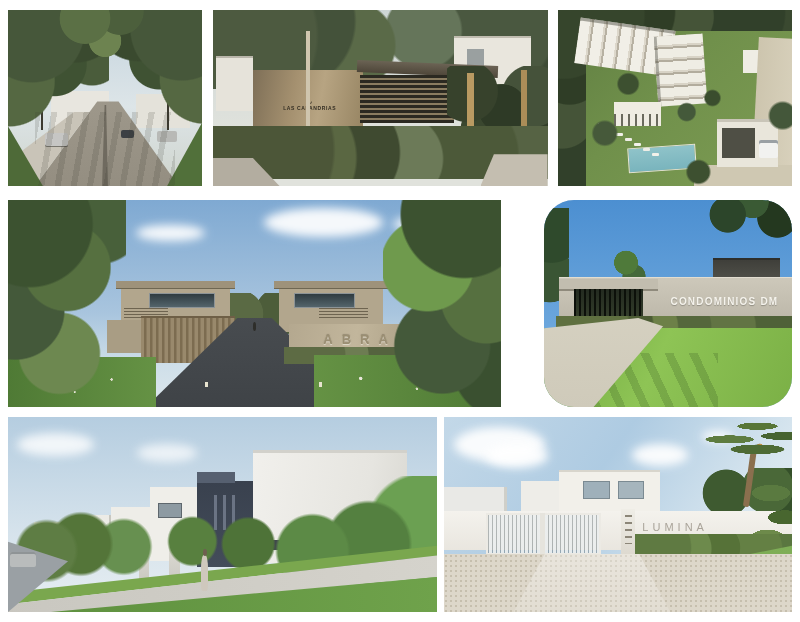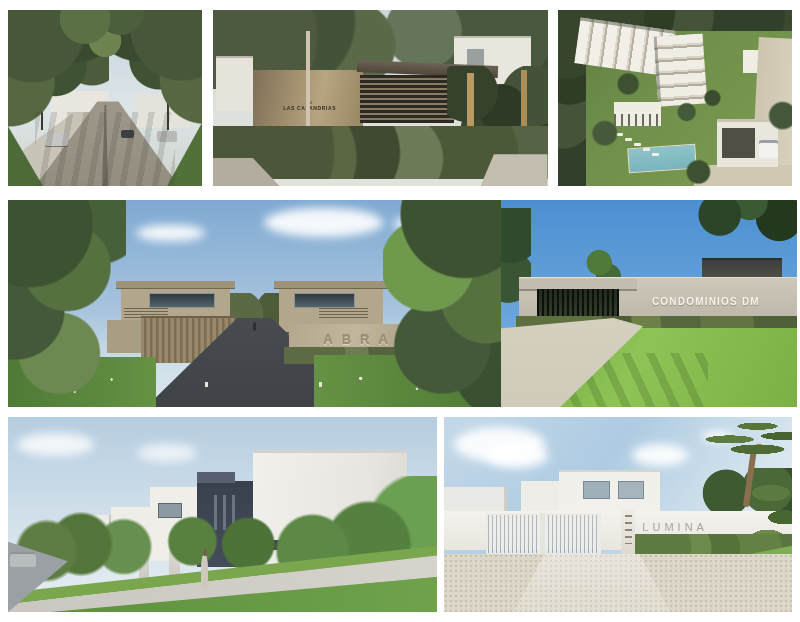--- a/index.html
+++ b/index.html
@@ -116,21 +116,21 @@
       </div>
       <div class="ly" style="left:56%;top:71%;width:32%;height:8%;background-image:radial-gradient(circle at 12% 55%,#5d6b44 0 30%,transparent 31%),radial-gradient(circle at 35% 50%,#6d7c52 0 28%,transparent 29%),radial-gradient(circle at 60% 55%,#55633f 0 30%,transparent 31%),radial-gradient(circle at 85% 50%,#687650 0 28%,transparent 29%);"></div>
       <div class="ly" style="left:0;top:76%;width:30%;height:24%;background:linear-gradient(90deg,#4f7a35,#659244);background-image:radial-gradient(circle at 20% 40%,#e9e6da 0 1.2%,transparent 1.6%),radial-gradient(circle at 45% 70%,#e9e6da 0 1%,transparent 1.4%),radial-gradient(circle at 70% 45%,#dfdccd 0 1%,transparent 1.4%),linear-gradient(90deg,#4f7a35,#659244);"></div>
       <div class="ly" style="left:62%;top:75%;width:38%;height:25%;background-image:radial-gradient(circle at 25% 45%,#e9e6da 0 1%,transparent 1.4%),radial-gradient(circle at 55% 65%,#dfdccd 0 1%,transparent 1.4%),radial-gradient(circle at 80% 40%,#e9e6da 0 1%,transparent 1.4%),linear-gradient(270deg,#4f7a35,#659244);"></div>
       <div class="ly" style="left:-6%;top:-4%;width:30%;height:104%;background-image:radial-gradient(circle at 35% 15%,#3c5230 0 30%,transparent 31%),radial-gradient(circle at 60% 35%,#567040 0 26%,transparent 27%),radial-gradient(circle at 25% 55%,#44593a 0 30%,transparent 31%),radial-gradient(circle at 55% 75%,#6d8850 0 22%,transparent 23%),radial-gradient(circle at 80% 10%,#48603a 0 22%,transparent 23%);"></div>
       <div class="ly" style="left:76%;top:-6%;width:30%;height:106%;background-image:radial-gradient(circle at 55% 12%,#3c5230 0 30%,transparent 31%),radial-gradient(circle at 30% 35%,#6f9a4d 0 26%,transparent 27%),radial-gradient(circle at 70% 50%,#567040 0 30%,transparent 31%),radial-gradient(circle at 40% 72%,#44593a 0 26%,transparent 27%),radial-gradient(circle at 85% 80%,#3a5030 0 26%,transparent 27%);"></div>
       <div class="ly" style="left:40%;top:88%;width:0.6%;height:2.5%;background:#e8e4d0;"></div>
       <div class="ly" style="left:63%;top:88%;width:0.6%;height:2.5%;background:#e8e4d0;"></div>
     </figure>
 
-    <figure class="tile" style="width:296px;height:207px;margin:0;">
+    <figure class="tile" style="width:248px;height:207px;margin:0;border-radius:30px;">
       <div class="ly" style="inset:0;background:linear-gradient(#4c8fd1,#6ba6dc 60%,#8fbbe4);"></div>
       <div class="ly" style="left:64%;top:-8%;width:40%;height:30%;background-image:radial-gradient(circle at 25% 50%,#2c452a 0 22%,transparent 23%),radial-gradient(circle at 50% 30%,#3a5a34 0 24%,transparent 25%),radial-gradient(circle at 75% 55%,#24381f 0 24%,transparent 25%),radial-gradient(circle at 92% 30%,#31512e 0 22%,transparent 23%);"></div>
       <div class="ly" style="left:-4%;top:4%;width:14%;height:55%;background-image:radial-gradient(circle at 50% 20%,#2f4a2c 0 34%,transparent 35%),radial-gradient(circle at 45% 60%,#3a5534 0 36%,transparent 37%);"></div>
       <div class="ly" style="left:68%;top:28%;width:27%;height:12%;background:linear-gradient(#3f3f3a,#55554e);border-top:2px solid #2e2e2a;"></div>
       <div class="ly" style="left:26%;top:20%;width:16%;height:26%;background-image:radial-gradient(circle at 45% 40%,#4f7a3a 0 30%,transparent 31%),radial-gradient(circle at 65% 65%,#44693a 0 26%,transparent 27%);"></div>
       <div class="ly" style="left:6%;top:37%;width:94%;height:25%;background:linear-gradient(#cdc8ba,#b9b4a6);border-top:1px solid #e2ddd0;"></div>
       <div class="ly" style="left:6%;top:38%;width:40%;height:5%;background:#c2bdaf;border-bottom:2px solid #8f8a7c;"></div>
       <div class="ly" style="left:12%;top:43%;width:28%;height:19%;background:linear-gradient(#232a20,#39442e);"></div>
       <div class="ly" style="left:12%;top:43%;width:28%;height:19%;background:repeating-linear-gradient(90deg,#0c100a 0 2px,transparent 2px 5px);"></div>
       <div class="ly sign-dm" style="left:51%;top:45%;width:47%;height:8%;">

